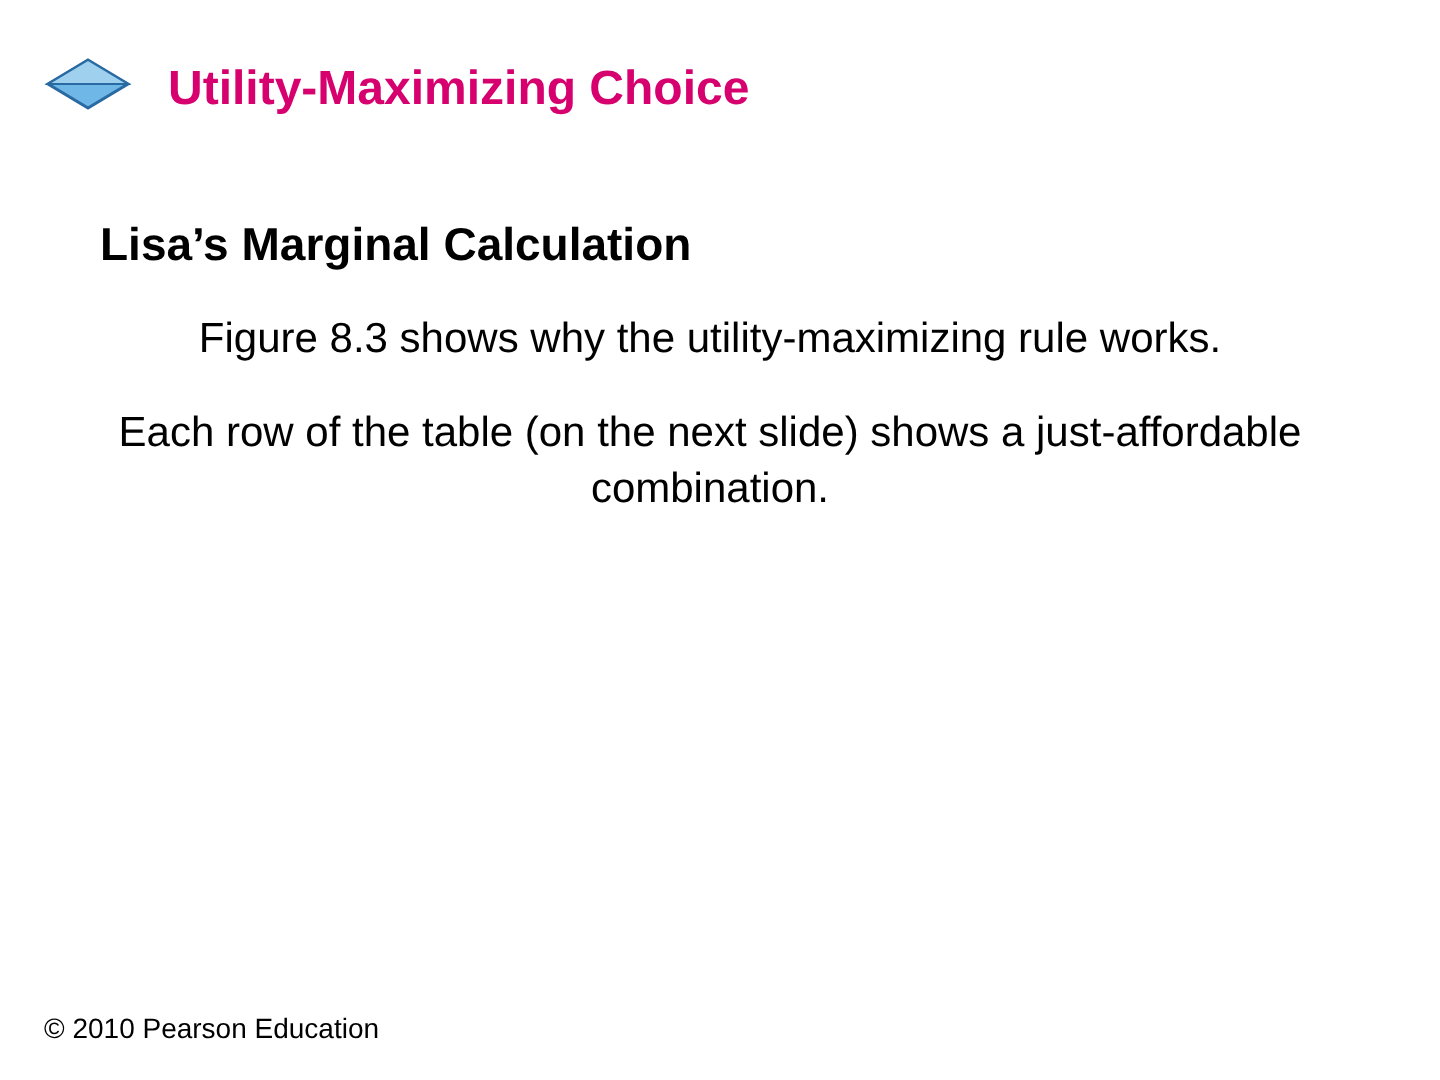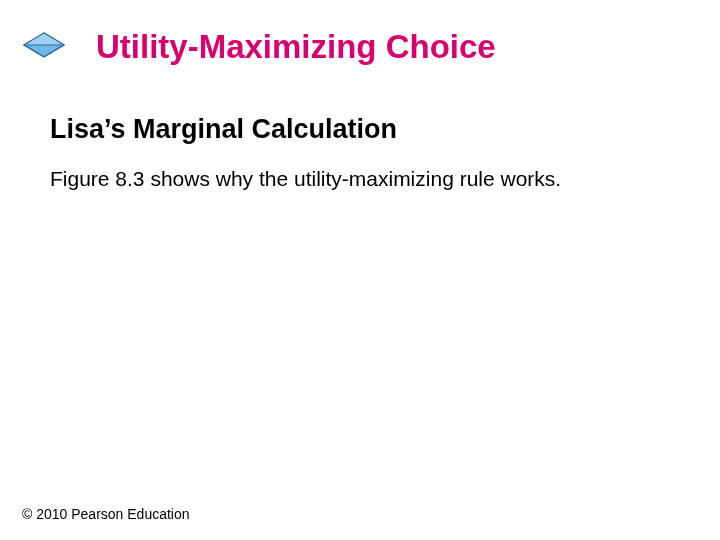--- a/index.html
+++ b/index.html
@@ -11,40 +11,41 @@
     position: relative;
     overflow: hidden;
   }
   .title-row {
     display: flex;
     align-items: center;
     padding-top: 28px;
     padding-left: 22px;
   }
   .title-text {
-    font-size: 33px;
+    font-size: 24px;
     font-weight: bold;
     color: #d6006f;
-    margin-left: 30px;
+    margin-left: 18px;
   }
   .content {
     padding-left: 50px;
     padding-right: 60px;
     padding-top: 48px;
     color: #000;
   }
   .subheading {
-    font-size: 27px;
+    font-size: 23px;
     font-weight: bold;
     margin-bottom: 20px;
   }
   .para {
     font-size: 21px;
     line-height: 1.3;
     margin-bottom: 20px;
+    text-align: center;
   }
   .footer {
     position: absolute;
     left: 22px;
     bottom: 18px;
     font-size: 14px;
     color: #000;
   }
   .bullet-icon {
     flex-shrink: 0;
@@ -59,15 +60,16 @@
       <polygon points="22,2 42,14 22,26 2,14" fill="#6fb7e6" stroke="#2a6aa3" stroke-width="1.5"></polygon>
       <polygon points="22,2 42,14 2,14" fill="#9fd1ef" stroke="#2a6aa3" stroke-width="1"></polygon>
     </svg>
   </span>
   <h1 class="title-text">Utility-Maximizing Choice</h1>
 </div>
 
 <div class="content">
   <div class="subheading">Lisa’s Marginal Calculation</div>
   <div class="para">Figure 8.3 shows why the utility-maximizing rule works.</div>
+  <div class="para">Each row of the table (on the next slide) shows a just-affordable combination.</div>
 </div>
 
 <div class="footer">© 2010 Pearson Education</div>
 
 </body></html>

